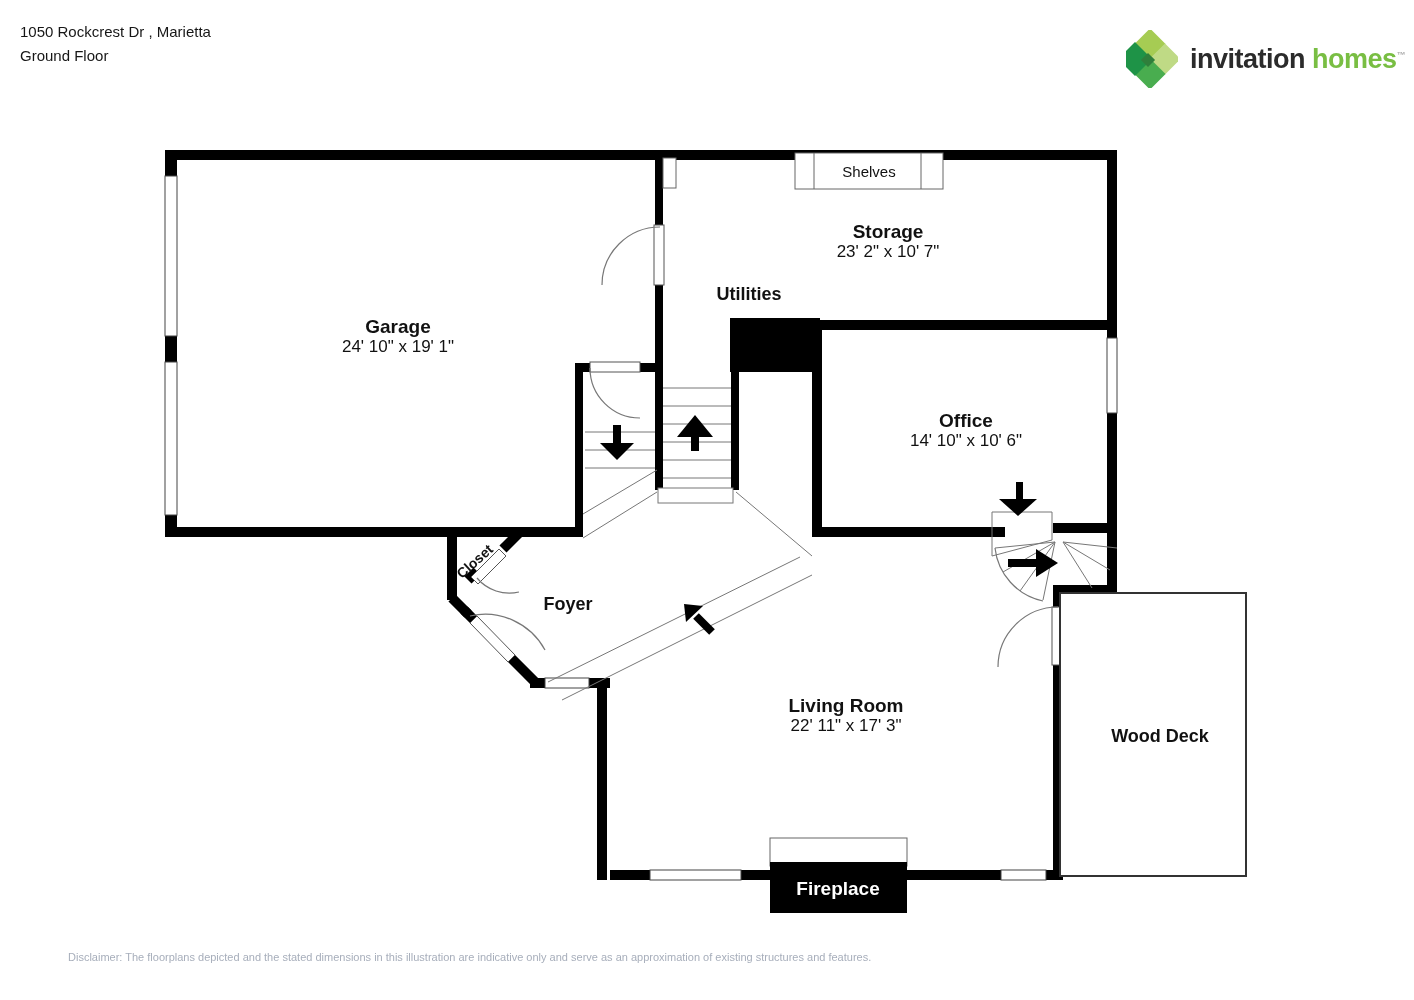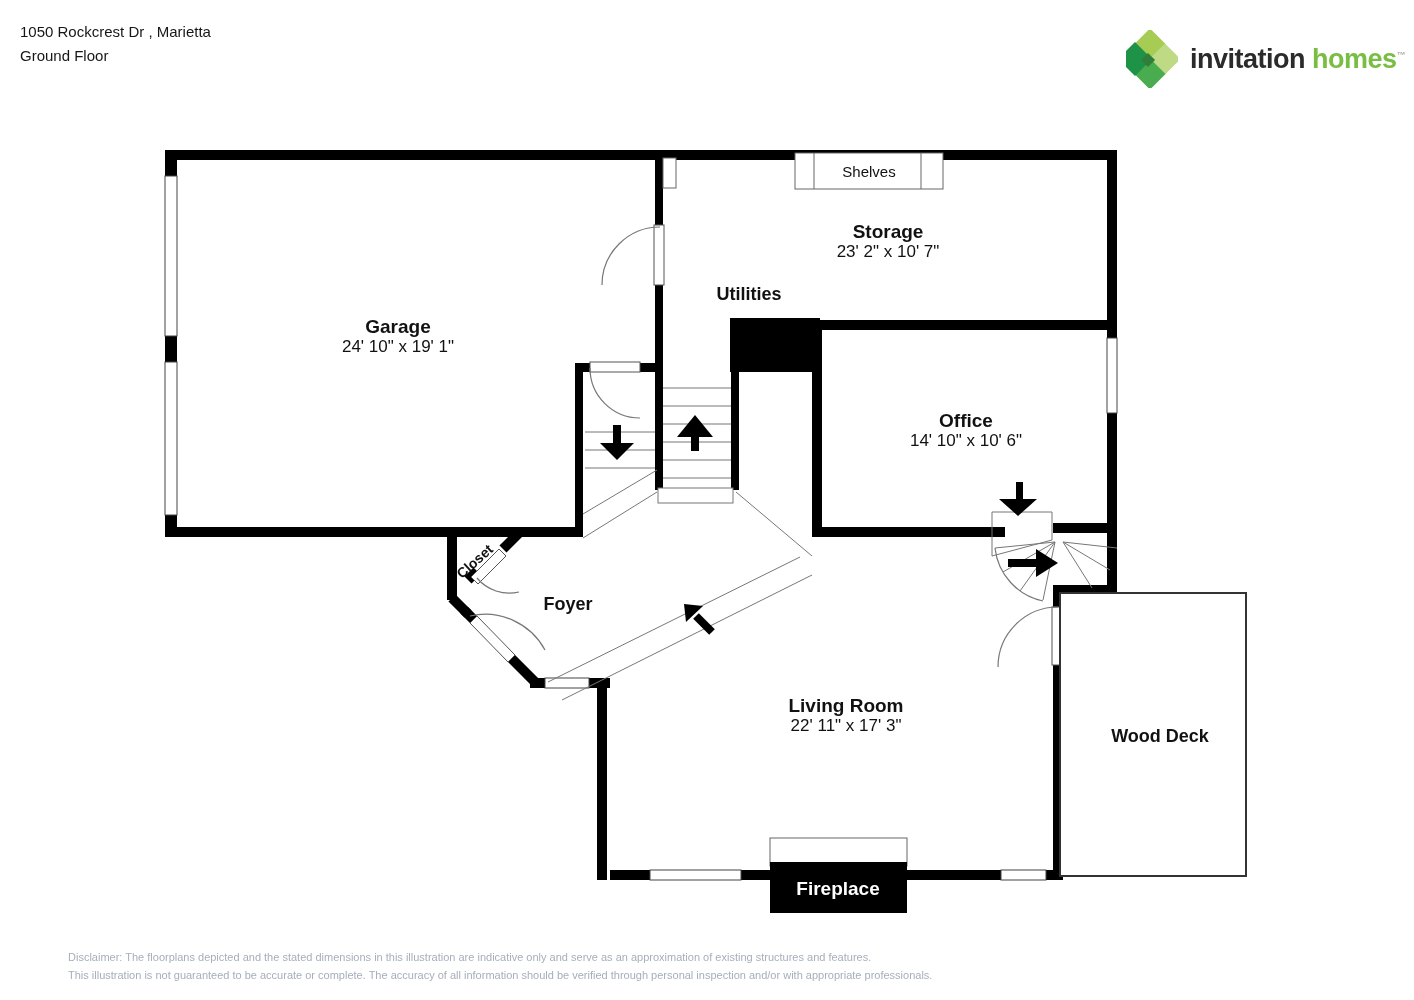--- a/index.html
+++ b/index.html
@@ -189,16 +189,15 @@
       <text class="rname" x="1160" y="742" text-anchor="middle" style="font-size:18px">Wood Deck</text>
 
       <text class="rname" x="838" y="895" text-anchor="middle" fill="#fff" style="fill:#fff">Fireplace</text>
 
       <text class="rsmall" x="869" y="177" text-anchor="middle">Shelves</text>
     </g>
   </svg>
 
   <div class="disc">
     <div>Disclaimer: The floorplans depicted and the stated dimensions in this illustration are indicative only and serve as an approximation of existing structures and features.</div>
-    <div>This illustration is not guaranteed to be accurate or complete. The accuracy of all information should be verified through personal inspection and/or with appropriate professionals.</div>
   </div>
 
 </div>
 
 </body></html>

